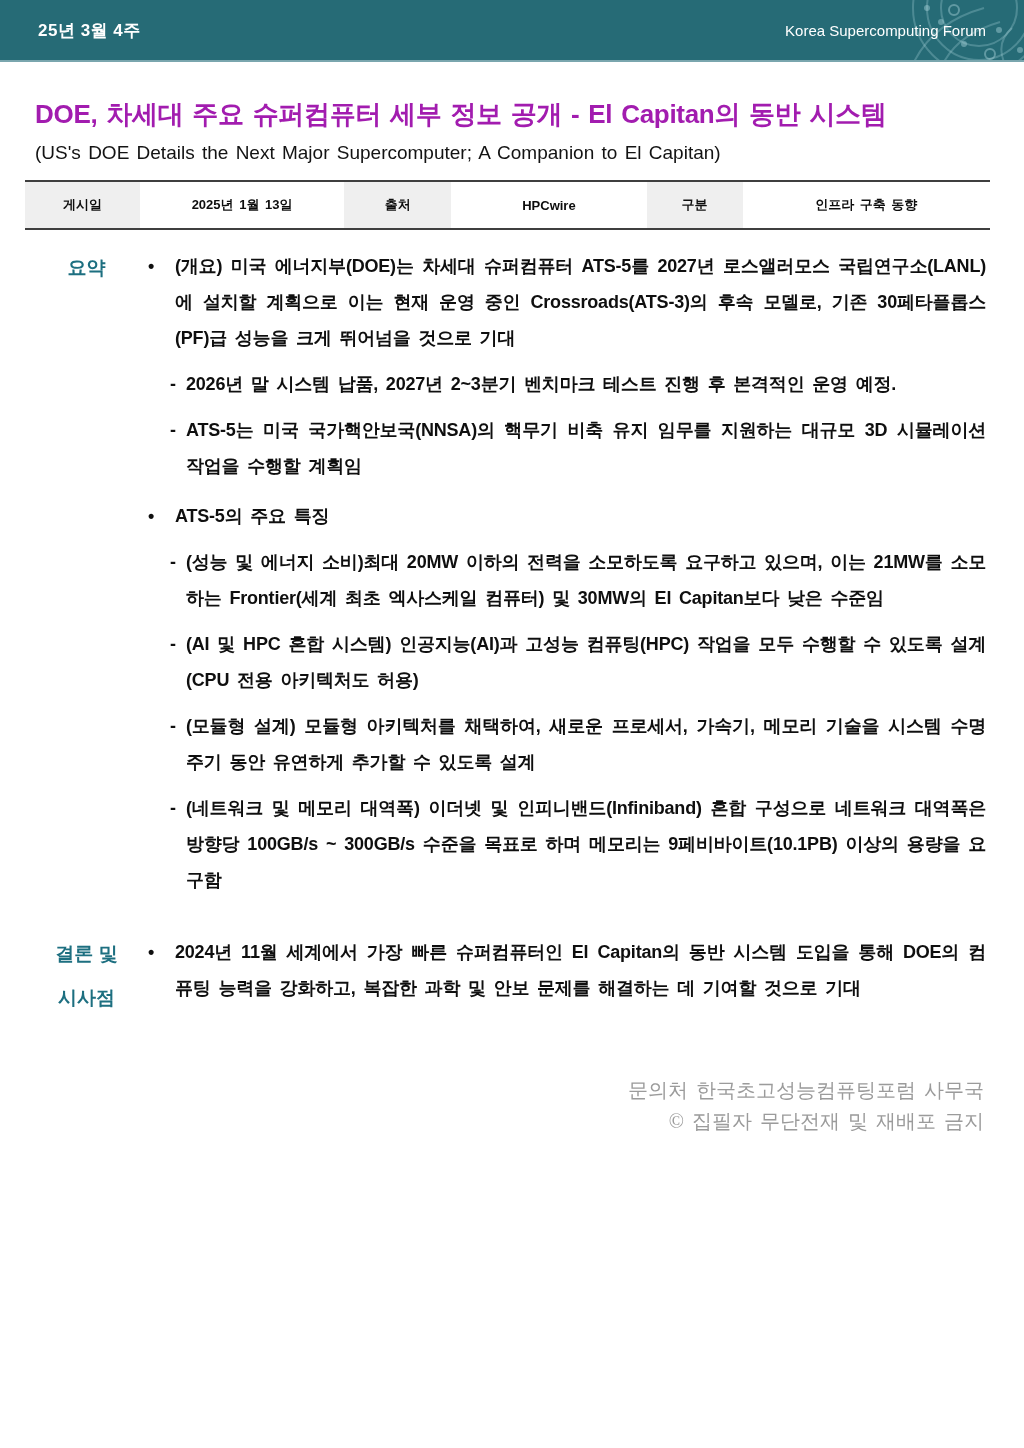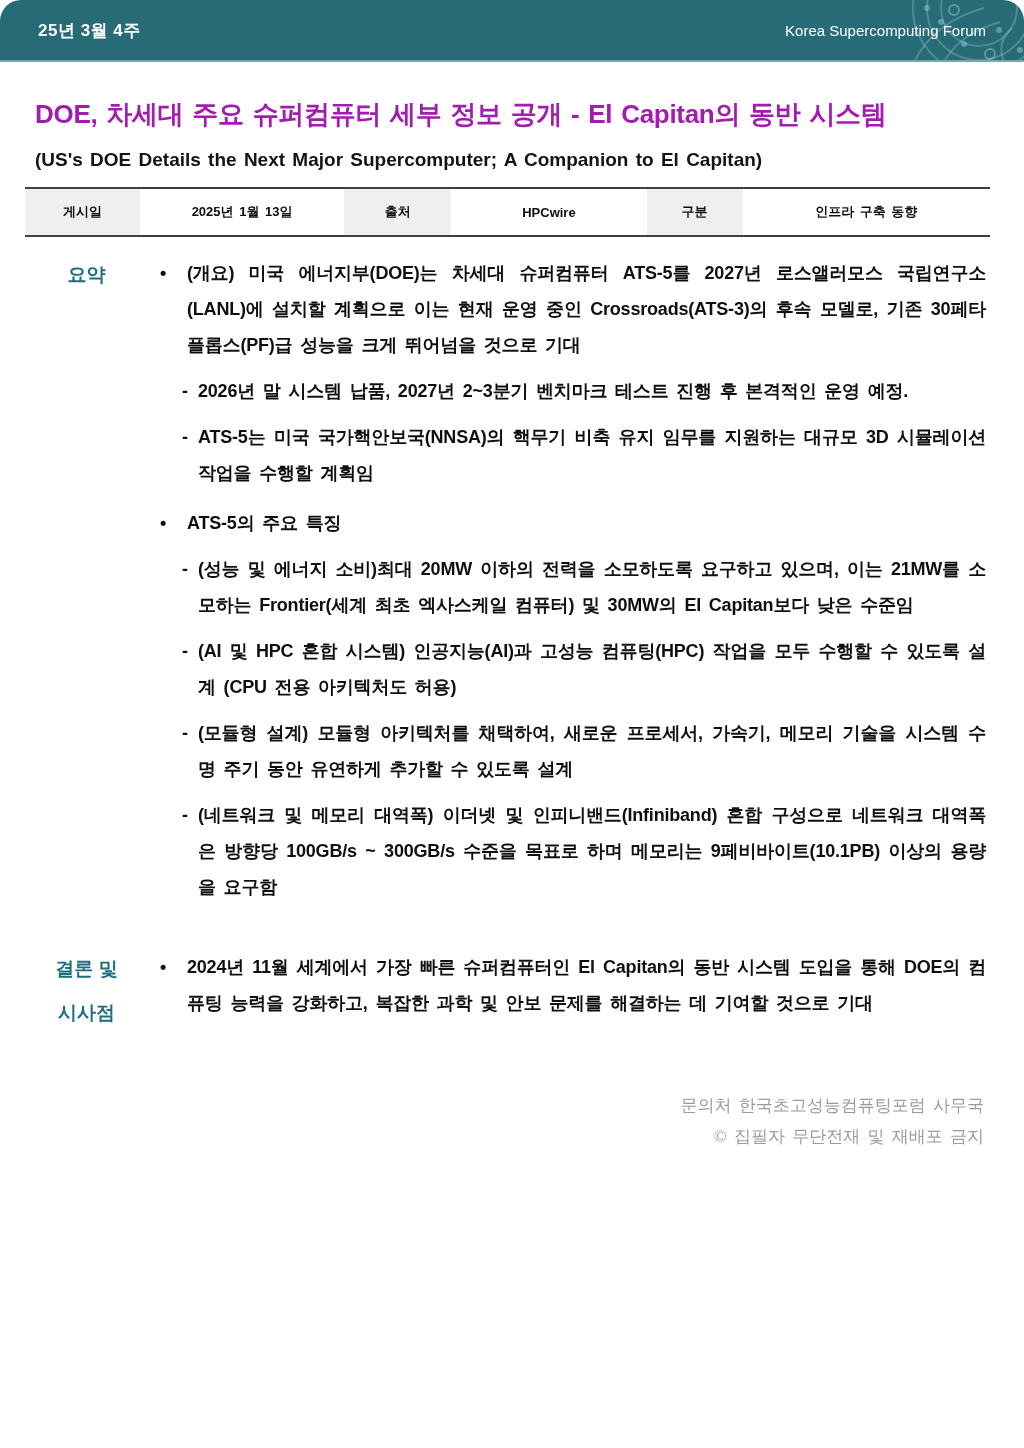--- a/index.html
+++ b/index.html
@@ -2,75 +2,75 @@
 <html><head>
 <meta charset="utf-8">
 <style>
   * { margin:0; padding:0; box-sizing:border-box; }
   html,body { background:#ffffff; }
   body {
     font-family:"Liberation Sans","DejaVu Sans",sans-serif;
     width:1024px; height:1448px;
     color:#111;
   }
-  .page { position:relative; width:1024px; height:1448px; background:#fff; overflow:hidden;border-radius:21px; }
+  .page { position:relative; width:1024px; height:1448px; background:#fff; overflow:hidden; }
 
   
   .topbar {
     position:relative; height:62px; background:#266b76;
     display:flex; align-items:center; justify-content:space-between;
     padding:0 38px; overflow:hidden;
     border-bottom:2px solid #7aa6ae;
   }
   .topbar .issue { color:#fff; font-size:17px; font-weight:700; letter-spacing:.5px; z-index:2; }
   .topbar .brand { color:#fff; font-size:15px; font-weight:400; z-index:2; }
   .deco { position:absolute; right:0; top:0; height:62px; width:230px; z-index:1; pointer-events:none; }
 
   
   .titleblock { padding:36px 35px 0 35px; }
   .title { font-size:26px; line-height:32px; font-weight:800; color:#a21caf; letter-spacing:-0.3px; word-spacing:2px; }
-  .subtitle { margin-top:18px; font-size:19px; line-height:24px; font-weight:700; color:#131313; word-spacing:2px; }
+  .subtitle { margin-top:11px; font-size:19px; line-height:24px; font-weight:400; color:#131313; word-spacing:2px; }
 
   
   .metatable {
     margin:15px 34px 0 25px; width:965px; height:50px;
     border-top:2px solid #3f3f3f; border-bottom:2px solid #3f3f3f;
     display:flex; align-items:stretch;
   }
   .metatable .cell {
     display:flex; align-items:center; justify-content:center;
     font-size:13px; font-weight:700; color:#0d0d0d; word-spacing:2px;
   }
   .metatable .th { background:#efefef; }
   .c0{width:115px;} .c1{width:205px;} .c2{width:107px;} .c3{width:196px;} .c4{width:96px;} .c5{width:248px;}
 
   
-  .section { display:flex; padding:0 38px 0 25px;gap:12px; }
+  .section { display:flex; padding:0 38px 0 25px; }
   .section.summary { margin-top:18px; }
-  .section.conclusion { margin-top:34px; }
+  .section.conclusion { margin-top:26px; }
   .label-col { width:123px; flex:0 0 123px; text-align:center; color:#1d6f80; font-weight:800; font-size:19px; line-height:37px; padding-top:1px; }
   .label-col .lbl-line { display:block; margin-bottom:7px; }
   .content-col { flex:1; }
 
   .item { display:flex; margin-bottom:10px; }
   .item .marker { flex:0 0 auto; font-size:18px; font-weight:700; line-height:36px; color:#0f0f0f; }
   .item.lvl1 .marker { width:27px; }
   .item.lvl2 { margin-left:22px; }
   .item.lvl2 .marker { width:16px; }
   .item .text {
     flex:1; font-size:18px; font-weight:600; line-height:36px; color:#0f0f0f;
     text-align:justify; text-align-last:left; word-spacing:3px; letter-spacing:-0.2px;
   }
   .item.gap-before { margin-top:14px; }
 
   
   .footer {
     margin-top:52px; padding-right:40px; text-align:right;
     font-family:"Liberation Serif","DejaVu Serif",serif;
-    color:#9b9b9b; font-size:17px; line-height:31px; word-spacing:3px;
+    color:#9b9b9b; font-size:20px; line-height:31px; word-spacing:3px;
   }
 </style>
 </head>
 <body>
 
 <div class="page">
 
   <div class="topbar">
     <span class="issue">25년 3월 4주</span>
     <span class="brand">Korea Supercomputing Forum</span>

